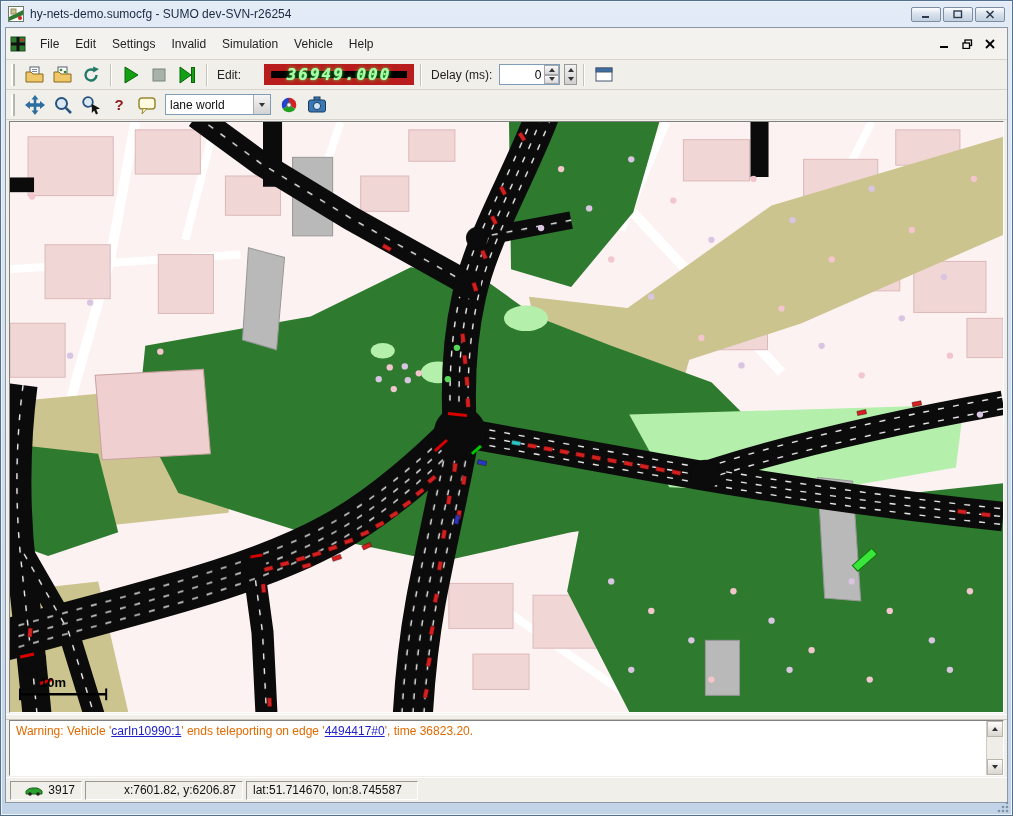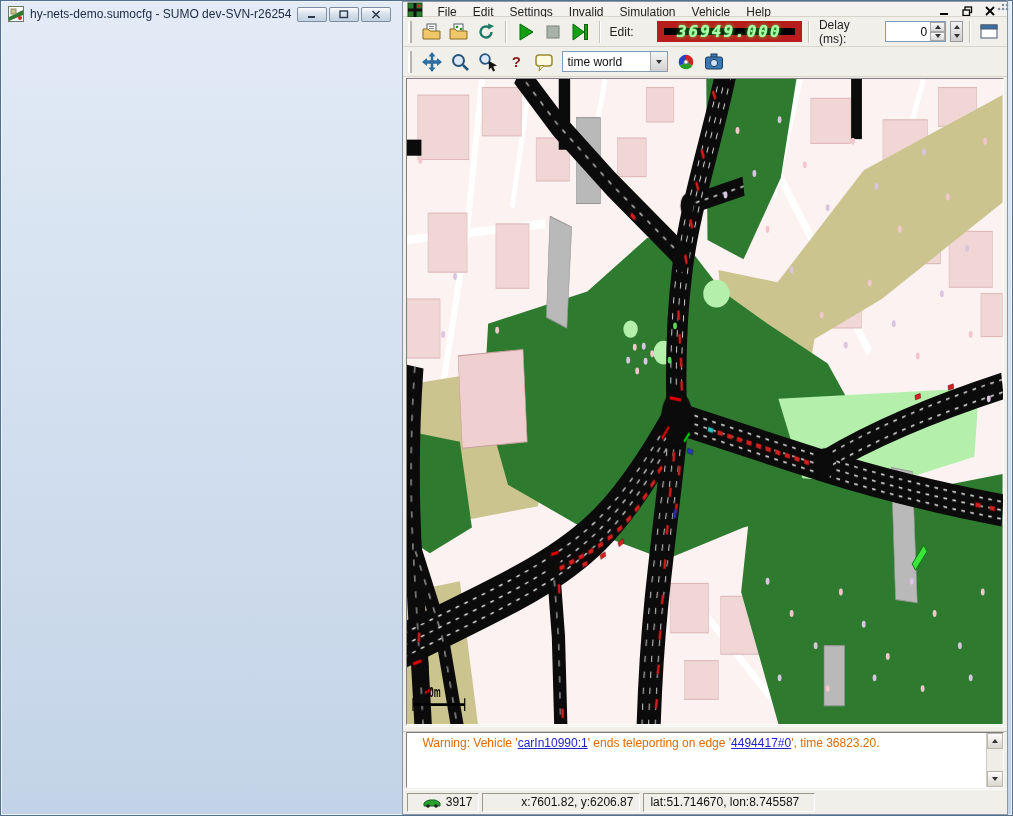--- a/index.html
+++ b/index.html
@@ -1,33 +1,33 @@
 <!DOCTYPE html>
 <html><head>
 <meta charset="utf-8">
 <style>
   *{box-sizing:border-box;}
   body{margin:0;background:#8fa3ba;font-family:"Liberation Sans",sans-serif;}
-  .window{width:1013px;height:816px;display:flex;
+  .window{width:1013px;height:816px;display:flex;flex-direction:column;
     background:linear-gradient(#e2ebf6,#c3d3e7);border:1px solid #54708f;
     box-shadow:inset 0 0 0 1px #edf3fa;}
   
   .titlebar{height:26px;display:flex;align-items:center;gap:6px;padding:0 7px;}
   .title-text{font-size:12px;color:#1b2940;}
   .tb-buttons{margin-left:auto;display:flex;gap:2px;}
   .tb-btn{width:30px;height:15px;border:1px solid #7c8da2;border-radius:2px;
     background:linear-gradient(#fcfdfe,#d9e2ed 45%,#c2d0e0);
     display:flex;align-items:center;justify-content:center;}
   
   .client{flex:1;display:flex;flex-direction:column;margin:0 4px;background:#f1efe9;
     border:1px solid #8b97a6;overflow:hidden;}
   .bottom-chrome{height:12px;position:relative;}
   .grip-svg{position:absolute;right:3px;bottom:2px;}
   
-  .menubar{height:15px;display:flex;align-items:flex-start;background:#f4f2ee;
+  .menubar{height:32px;display:flex;align-items:center;background:#f4f2ee;
     border-bottom:1px solid #d8d4cb;padding:0 4px;font-size:12px;color:#222;}
   .menu-item{padding:3px 8px;}
   .mdi-buttons{margin-left:auto;display:flex;gap:1px;padding-right:2px;}
   .mdi-btn{width:22px;height:18px;display:flex;align-items:center;justify-content:center;}
   
   .toolbar{height:30px;display:flex;align-items:center;gap:2px;padding:2px 5px;
     background:#f1efe9;border-bottom:1px solid #d8d4cb;}
   .tgrip{width:4px;height:22px;border-left:2px solid #fff;border-right:2px solid #b9b5ab;margin-right:5px;}
   .tbtn{width:26px;height:25px;display:flex;align-items:center;justify-content:center;border:1px solid transparent;}
   .sep{width:0;height:22px;border-left:1px solid #c7c3b9;border-right:1px solid #ffffff;margin:0 4px;}
@@ -51,21 +51,21 @@
     border-left:1px solid #aaa;display:flex;align-items:center;justify-content:center;}
   .help-glyph{font-size:15px;font-weight:bold;color:#8b1a1a;}
   
   .map-wrap{flex:1;margin:1px 3px;border:1px solid;border-color:#808080 #ffffff #ffffff #808080;
     position:relative;background:#fdf2f2;overflow:hidden;}
   .map-wrap svg{position:absolute;inset:0;width:100%;height:100%;}
   .splitter{height:6px;background:#f1efe9;border-top:1px solid #fff;border-bottom:1px solid #c9c5bb;}
   
   .messages{height:56px;margin:0 3px 1px;display:flex;background:#fff;
     border:1px solid;border-color:#808080 #ffffff #ffffff #808080;}
-  .msg-list{flex:1;padding:2px 15px;font-size:12px;line-height:16px;overflow:hidden;white-space:nowrap;}
+  .msg-list{flex:1;padding:2px 6px;font-size:12px;line-height:16px;overflow:hidden;white-space:nowrap;}
   .msg-plain{color:#e06a00;}
   .msg-link{color:#2222cc;text-decoration:underline;}
   .msg-scroll{width:17px;background:#efede8;border-left:1px solid #cfcbc1;
     display:flex;flex-direction:column;justify-content:space-between;}
   .scroll-btn{height:16px;background:linear-gradient(#fdfdfd,#d9d6cf);border:1px solid #b9b5ab;
     display:flex;align-items:center;justify-content:center;}
   
   .statusbar{height:25px;display:flex;align-items:center;gap:3px;padding:2px 4px;
     background:#f1efe9;border-top:1px solid #fff;font-size:12px;color:#111;}
   .status-panel{height:19px;display:flex;align-items:center;padding:0 6px;
@@ -238,21 +238,21 @@
       <div class="tbtn">
         <span class="help-glyph">?</span>
       </div>
       <div class="tbtn">
         <svg width="20" height="20">
           <rect x="2" y="3" width="16" height="11" rx="3" fill="#fffbe0" stroke="#9a8a30" stroke-width="1.5"></rect>
           <polygon points="6,13.5 10,13.5 5,19" fill="#fffbe0" stroke="#9a8a30" stroke-width="1"></polygon>
         </svg>
       </div>
       <div class="combo">
-        <span class="combo-text">time world</span>
+        <span class="combo-text">lane world</span>
         <div class="combo-btn">
           <div class="tri-down"></div>
         </div>
       </div>
       <div class="tbtn">
         <svg width="20" height="20" viewBox="0 0 22 22">
           <path d="M11 11 L11 3 A8 8 0 0 1 17.9 15 Z" fill="#d42222"></path>
           <path d="M11 11 L17.9 15 A8 8 0 0 1 4.1 15 Z" fill="#22a022"></path>
           <path d="M11 11 L4.1 15 A8 8 0 0 1 11 3 Z" fill="#2244cc"></path>
           <circle cx="11" cy="11" r="2.4" fill="#fff" stroke="#666"></circle>

